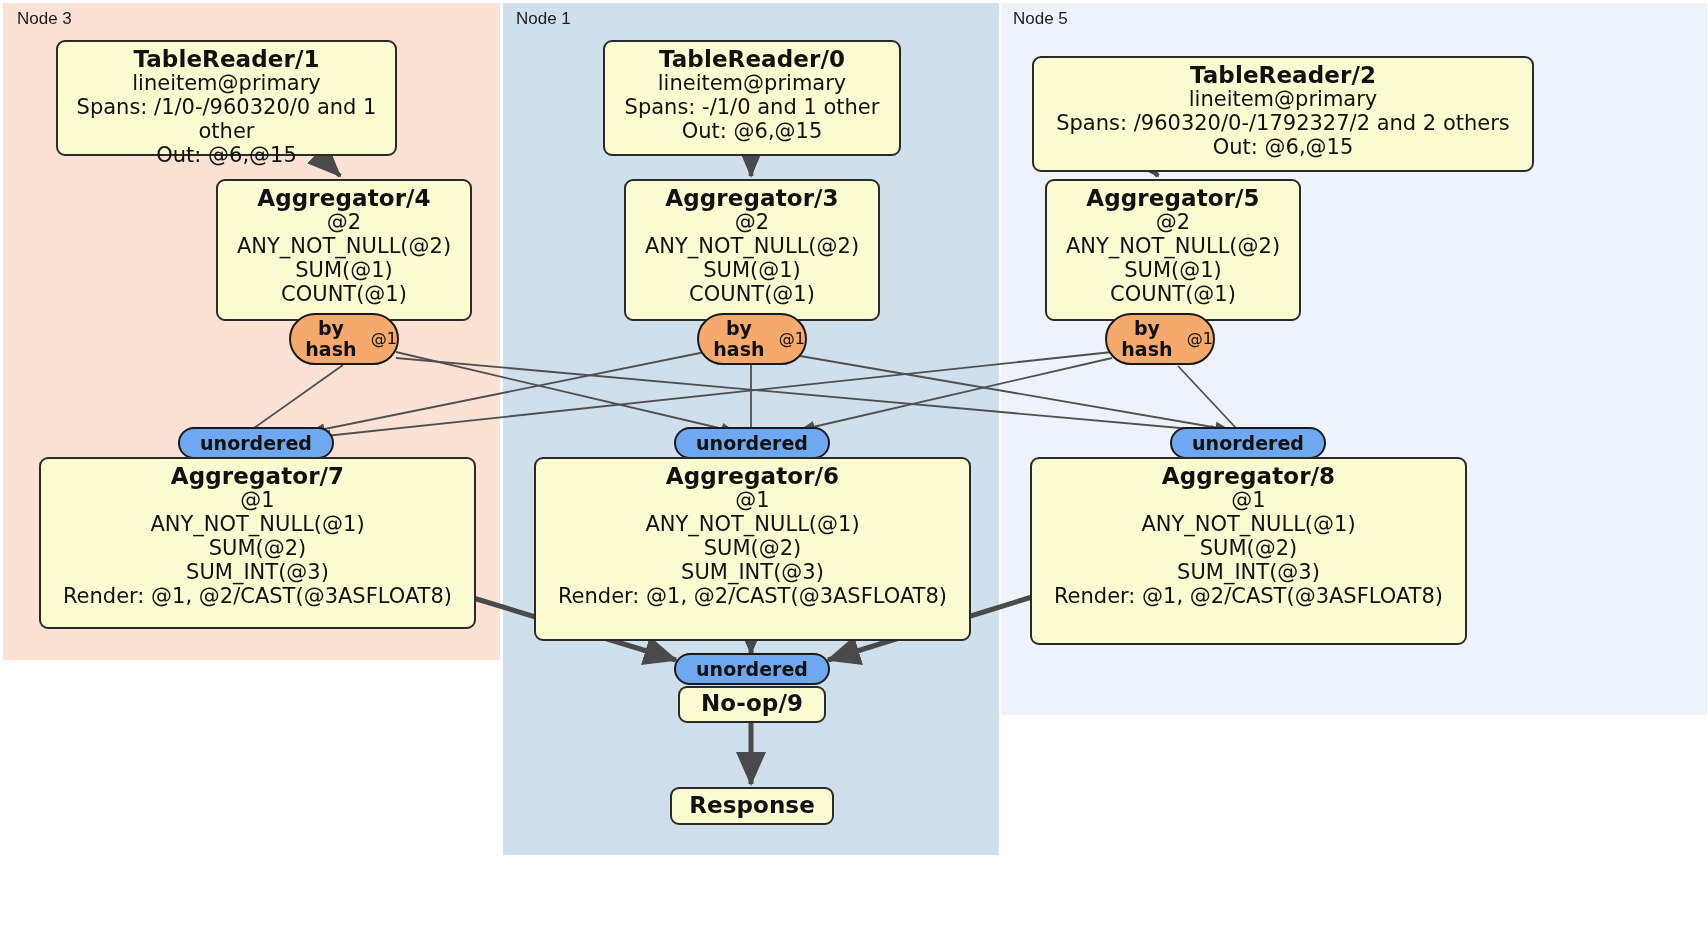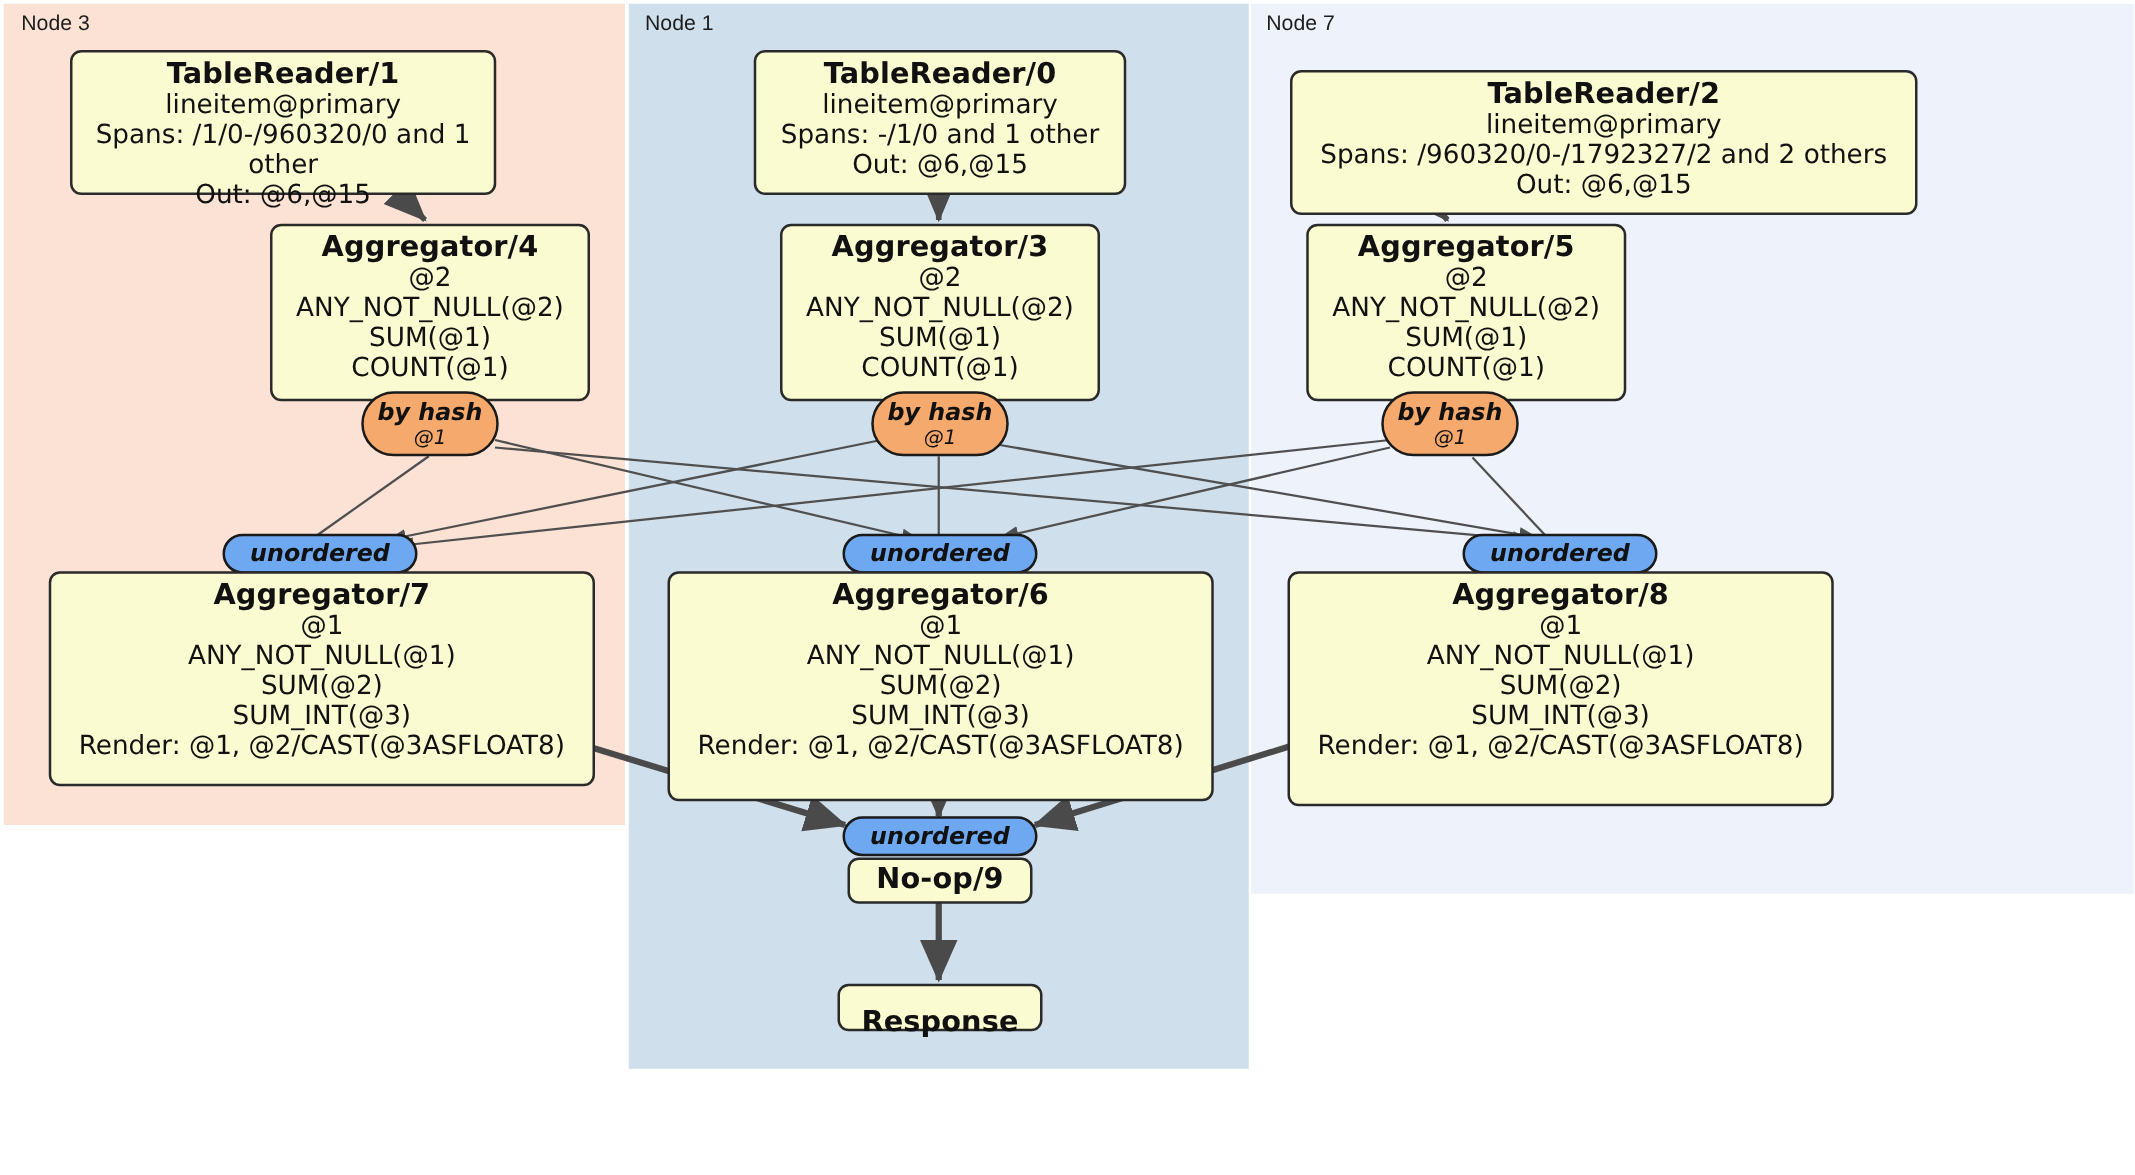--- a/index.html
+++ b/index.html
@@ -16,38 +16,38 @@
 
   .box{position:absolute;box-sizing:border-box;background:#fbfbd2;
        border:2.5px solid #2a2a2a;border-radius:9px;
        text-align:center;color:#111;line-height:1.14;
        padding-top:4px;}
   .box .title{font-weight:bold;font-size:23px;letter-spacing:.1px;}
   .box .ln{font-size:21px;}
 
   .pill{position:absolute;box-sizing:border-box;border:2.5px solid #1a1a1a;
         border-radius:999px;text-align:center;color:#111;line-height:1.08;
-        display:flex;flex-direction:column;align-items:center;justify-content:center;font-style:italic;}
+        display:flex;flex-direction:row;align-items:center;justify-content:center;}
   .pill.hash{background:#f5a96c;}
   .pill.unord{background:#6ea8f0;}
   .pill .p1{font-weight:bold;font-size:19px;}
   .pill .p2{font-size:16px;}
 </style>
 </head>
 <body>
 
 <div id="stage">
 
   <div class="node-region" style="left:3px;top:3px;width:497px;height:657px;background:#fbe2d5;"></div>
   <div class="node-region" style="left:503px;top:3px;width:496px;height:852px;background:#cfdfeb;"></div>
   <div class="node-region" style="left:1001px;top:3px;width:706px;height:712px;background:#eef2fb;"></div>
 
   <div class="node-label" style="left:17px;top:9px;">Node 3</div>
   <div class="node-label" style="left:516px;top:9px;">Node 1</div>
-  <div class="node-label" style="left:1013px;top:9px;">Node 7</div>
+  <div class="node-label" style="left:1013px;top:9px;">Node 5</div>
 
   <svg class="edges" viewBox="0 0 1708 940" preserveAspectRatio="none">
     <defs>
       <marker id="ah" markerWidth="9" markerHeight="9" refX="7.2" refY="3.2" orient="auto" markerUnits="strokeWidth">
         <path d="M0,0 L7.6,3.2 L0,6.4 z" fill="#4a4a4a"></path>
       </marker>
       <marker id="ah-thin" markerWidth="10" markerHeight="10" refX="8.2" refY="3.4" orient="auto" markerUnits="strokeWidth">
         <path d="M0,0.2 L8.4,3.4 L0,6.6 z" fill="#4f4f4f"></path>
       </marker>
       <marker id="ah-fat" markerWidth="8" markerHeight="8" refX="6.4" refY="3.0" orient="auto" markerUnits="strokeWidth">
@@ -174,17 +174,17 @@
   </div>
 
   <div class="pill unord" style="left:674px;top:653px;width:156px;height:32px;">
     <span class="p1">unordered</span>
   </div>
 
   <div class="box" style="left:678px;top:686px;width:148px;height:37px;padding-top:2px;">
     <div class="title">No-op/9</div>
   </div>
 
-  <div class="box" style="left:670px;top:787px;width:164px;height:38px;padding-top:16px;">
+  <div class="box" style="left:670px;top:787px;width:164px;height:38px;padding-top:3px;">
     <div class="title">Response</div>
   </div>
 
 </div>
 
 </body></html>

